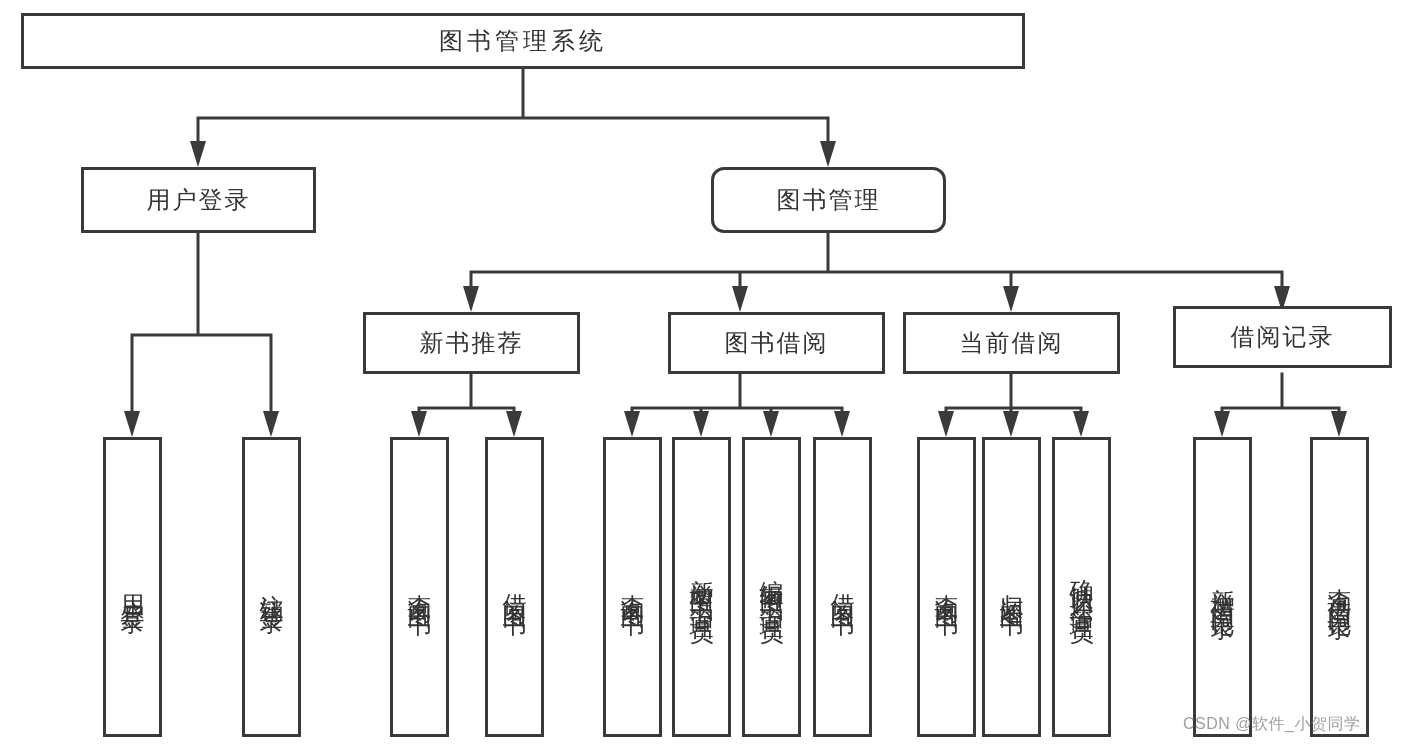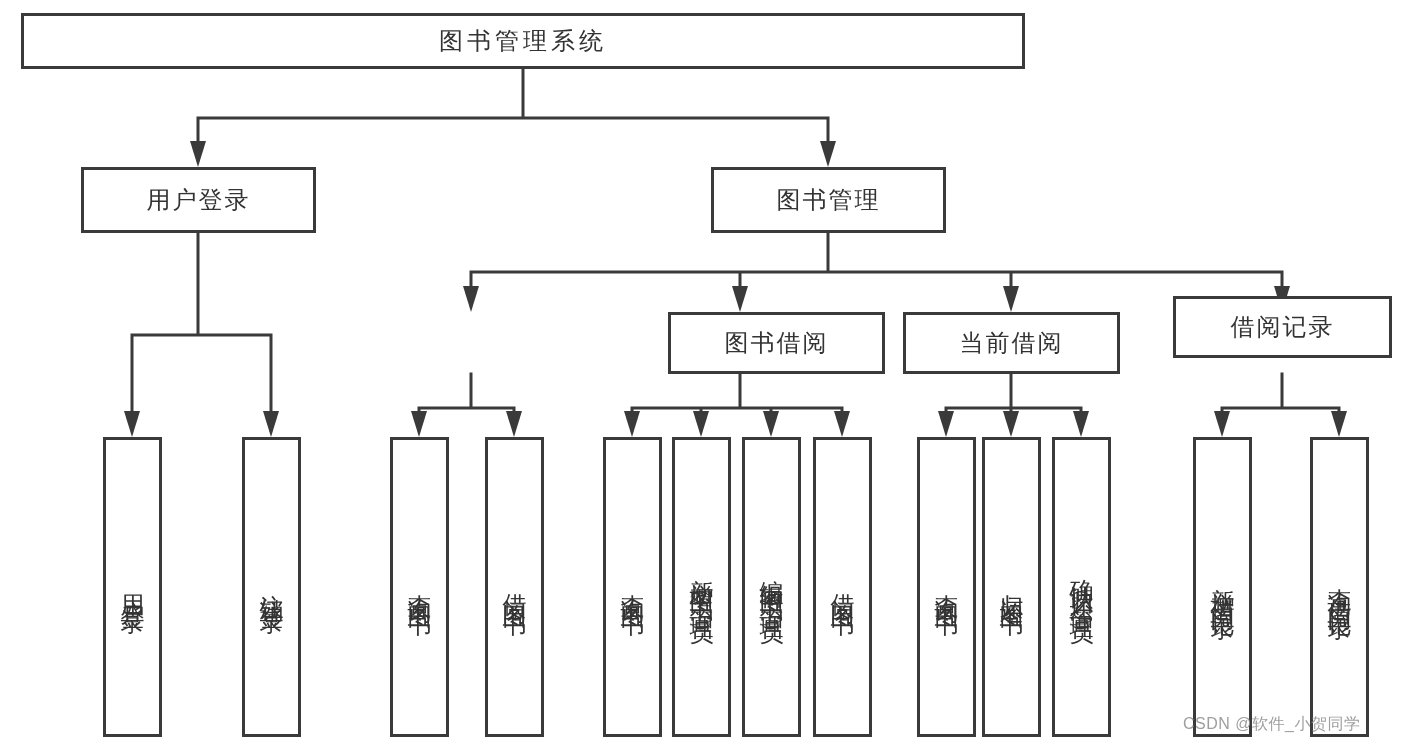--- a/index.html
+++ b/index.html
@@ -103,31 +103,34 @@
     <polygon points="1331,411 1347,411 1339,437"></polygon>
   </svg>
 
   <div class="node root" style="left:21px; top:13px; width:1004px; height:56px;">
     <span>图书管理系统</span>
   </div>
 
   <div class="node h" style="left:81px; top:167px; width:235px; height:66px;">
     <span>用户登录</span>
   </div>
-  <div class="node h" style="left:711px; top:167px; width:235px; height:66px;">
+  <div class="node h" style="left:711px; top:167px; width:235px; height:66px;border-radius:13px;">
     <span>图书管理</span>
   </div>
 
+  <div class="node h" style="left:363px; top:312px; width:217px; height:62px;">
+    <span>新书推荐</span>
+  </div>
   <div class="node h" style="left:632px; top:312px; width:217px; height:62px;margin-left:36px;">
     <span>图书借阅</span>
   </div>
   <div class="node h" style="left:903px; top:312px; width:217px; height:62px;">
     <span>当前借阅</span>
   </div>
-  <div class="node h" style="left:1173px; top:296px; width:219px; height:62px;font-family:Liberation Serif, serif;">
+  <div class="node h" style="left:1173px; top:306px; width:219px; height:62px;font-family:Liberation Serif, serif;">
     <span>借阅记录</span>
   </div>
 
   <div class="node leaf" style="left:103px; top:437px; width:59px; height:300px;">
     <span>用户登录</span>
   </div>
   <div class="node leaf" style="left:242px; top:437px; width:59px; height:300px;">
     <span>注销登录</span>
   </div>
 

